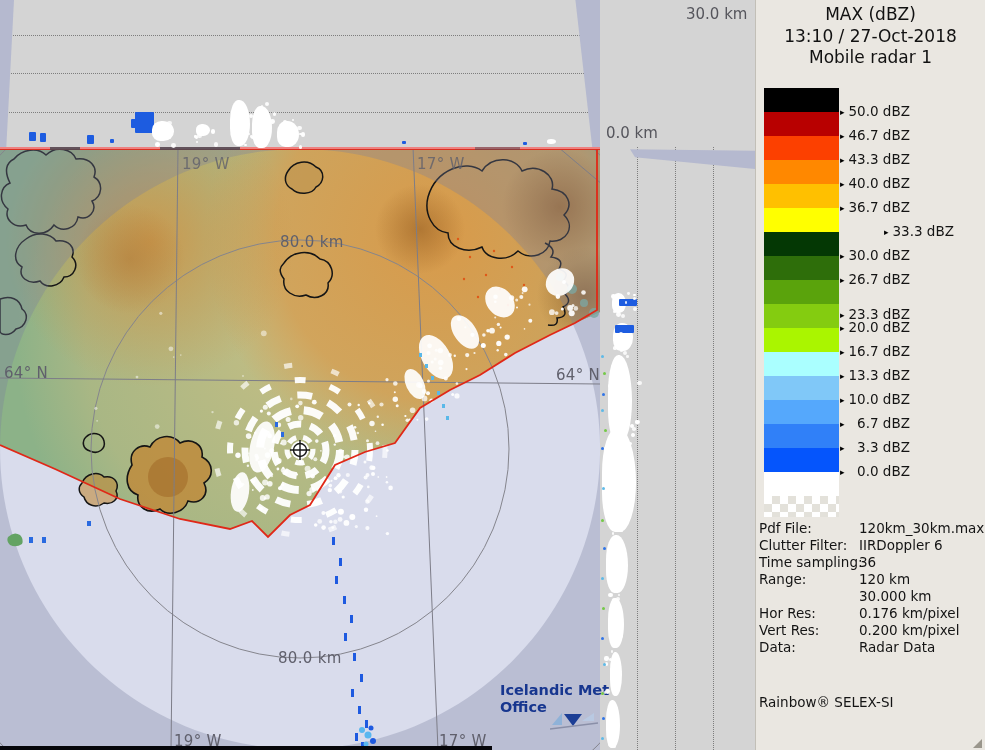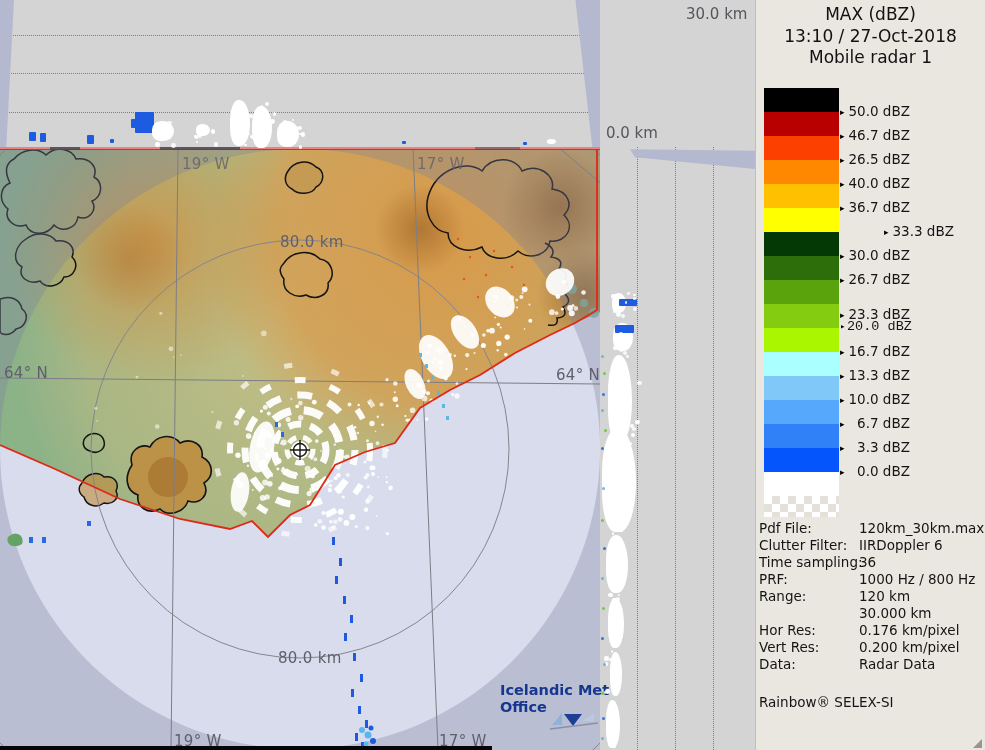--- a/index.html
+++ b/index.html
@@ -666,41 +666,40 @@
       <div class="cell" style="background: rgb(128, 200, 248);"></div>
       <div class="cell" style="background: rgb(85, 168, 252);"></div>
       <div class="cell" style="background: rgb(48, 128, 248);"></div>
       <div class="cell" style="background: rgb(5, 85, 252);"></div>
       <div class="cell-white" style="background: rgb(255, 255, 255);"></div>
       <div class="cell-checker"></div>
     </div>
   <div id="legend-labels">
       <div class="leg-row" style="top: 103px;"><span class="tick">▸</span><span class="num">50.0</span> <span class="unit">dBZ</span></div>
       <div class="leg-row" style="top: 127px;"><span class="tick">▸</span><span class="num">46.7</span> <span class="unit">dBZ</span></div>
-      <div class="leg-row" style="top: 151px;"><span class="tick">▸</span><span class="num">26.5</span> <span class="unit">dBZ</span></div>
+      <div class="leg-row" style="top: 151px;"><span class="tick">▸</span><span class="num">43.3</span> <span class="unit">dBZ</span></div>
       <div class="leg-row" style="top: 175px;"><span class="tick">▸</span><span class="num">40.0</span> <span class="unit">dBZ</span></div>
       <div class="leg-row" style="top: 199px;"><span class="tick">▸</span><span class="num">36.7</span> <span class="unit">dBZ</span></div>
       <div class="leg-row" style="top: 223px; margin-left: 44px;"><span class="tick">▸</span><span class="num">33.3</span> <span class="unit">dBZ</span></div>
       <div class="leg-row" style="top: 247px;"><span class="tick">▸</span><span class="num">30.0</span> <span class="unit">dBZ</span></div>
       <div class="leg-row" style="top: 271px;"><span class="tick">▸</span><span class="num">26.7</span> <span class="unit">dBZ</span></div>
       <div class="leg-row" style="top: 306px;"><span class="tick">▸</span><span class="num">23.3</span> <span class="unit">dBZ</span></div>
-      <div class="leg-row" style="top: 319px; font-family: Liberation Mono, monospace;"><span class="tick">▸</span><span class="num">20.0</span> <span class="unit">dBZ</span></div>
+      <div class="leg-row" style="top: 319px;"><span class="tick">▸</span><span class="num">20.0</span> <span class="unit">dBZ</span></div>
       <div class="leg-row" style="top: 343px;"><span class="tick">▸</span><span class="num">16.7</span> <span class="unit">dBZ</span></div>
       <div class="leg-row" style="top: 367px;"><span class="tick">▸</span><span class="num">13.3</span> <span class="unit">dBZ</span></div>
       <div class="leg-row" style="top: 391px;"><span class="tick">▸</span><span class="num">10.0</span> <span class="unit">dBZ</span></div>
       <div class="leg-row" style="top: 415px;"><span class="tick">▸</span><span class="num">6.7</span> <span class="unit">dBZ</span></div>
       <div class="leg-row" style="top: 439px;"><span class="tick">▸</span><span class="num">3.3</span> <span class="unit">dBZ</span></div>
       <div class="leg-row" style="top: 463px;"><span class="tick">▸</span><span class="num">0.0</span> <span class="unit">dBZ</span></div>
     </div>
 
   <div id="metadata">
       <div class="mrow"><span class="mlab">Pdf File:</span><span class="mval">120km_30km.max</span></div>
       <div class="mrow"><span class="mlab">Clutter Filter:</span><span class="mval">IIRDoppler 6</span></div>
       <div class="mrow"><span class="mlab">Time sampling:</span><span class="mval">36</span></div>
-      <div class="mrow"><span class="mlab">PRF:</span><span class="mval">1000 Hz / 800 Hz</span></div>
       <div class="mrow"><span class="mlab">Range:</span><span class="mval">120 km</span></div>
       <div class="mrow"><span class="mlab"></span><span class="mval">30.000 km</span></div>
       <div class="mrow"><span class="mlab">Hor Res:</span><span class="mval">0.176 km/pixel</span></div>
       <div class="mrow"><span class="mlab">Vert Res:</span><span class="mval">0.200 km/pixel</span></div>
       <div class="mrow"><span class="mlab">Data:</span><span class="mval">Radar Data</span></div>
     </div>
   <div id="rainbow-footer">Rainbow® SELEX-SI</div>
 </div>
 
 <div id="resize-grip"></div>

